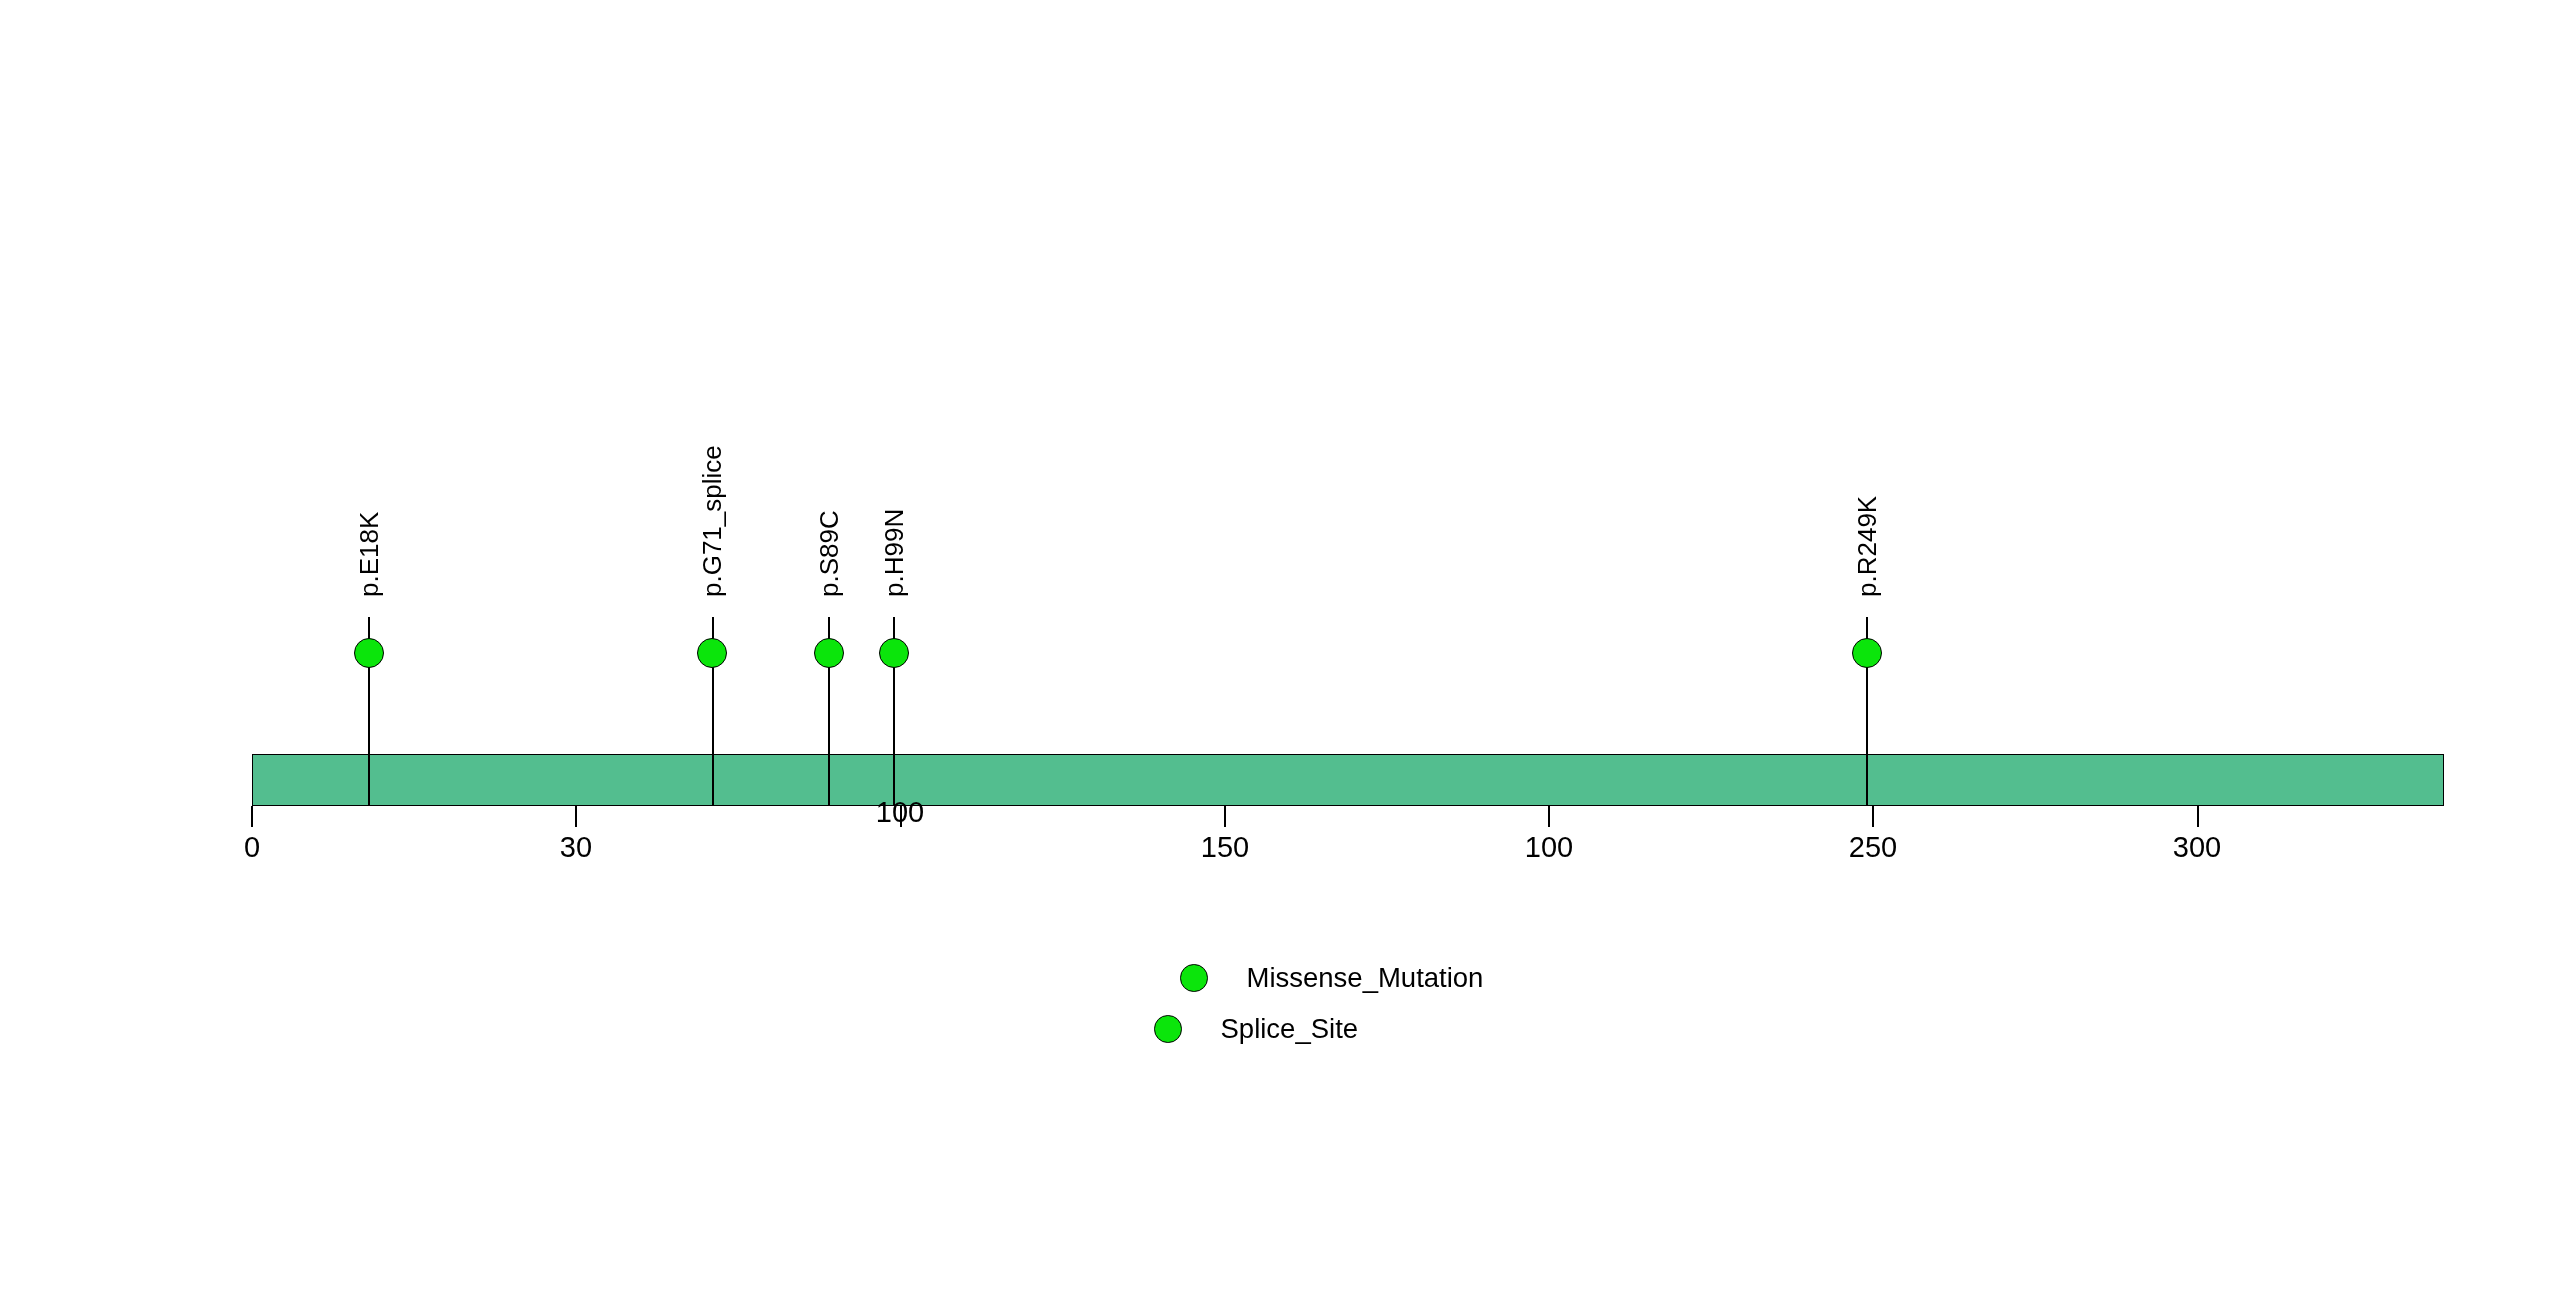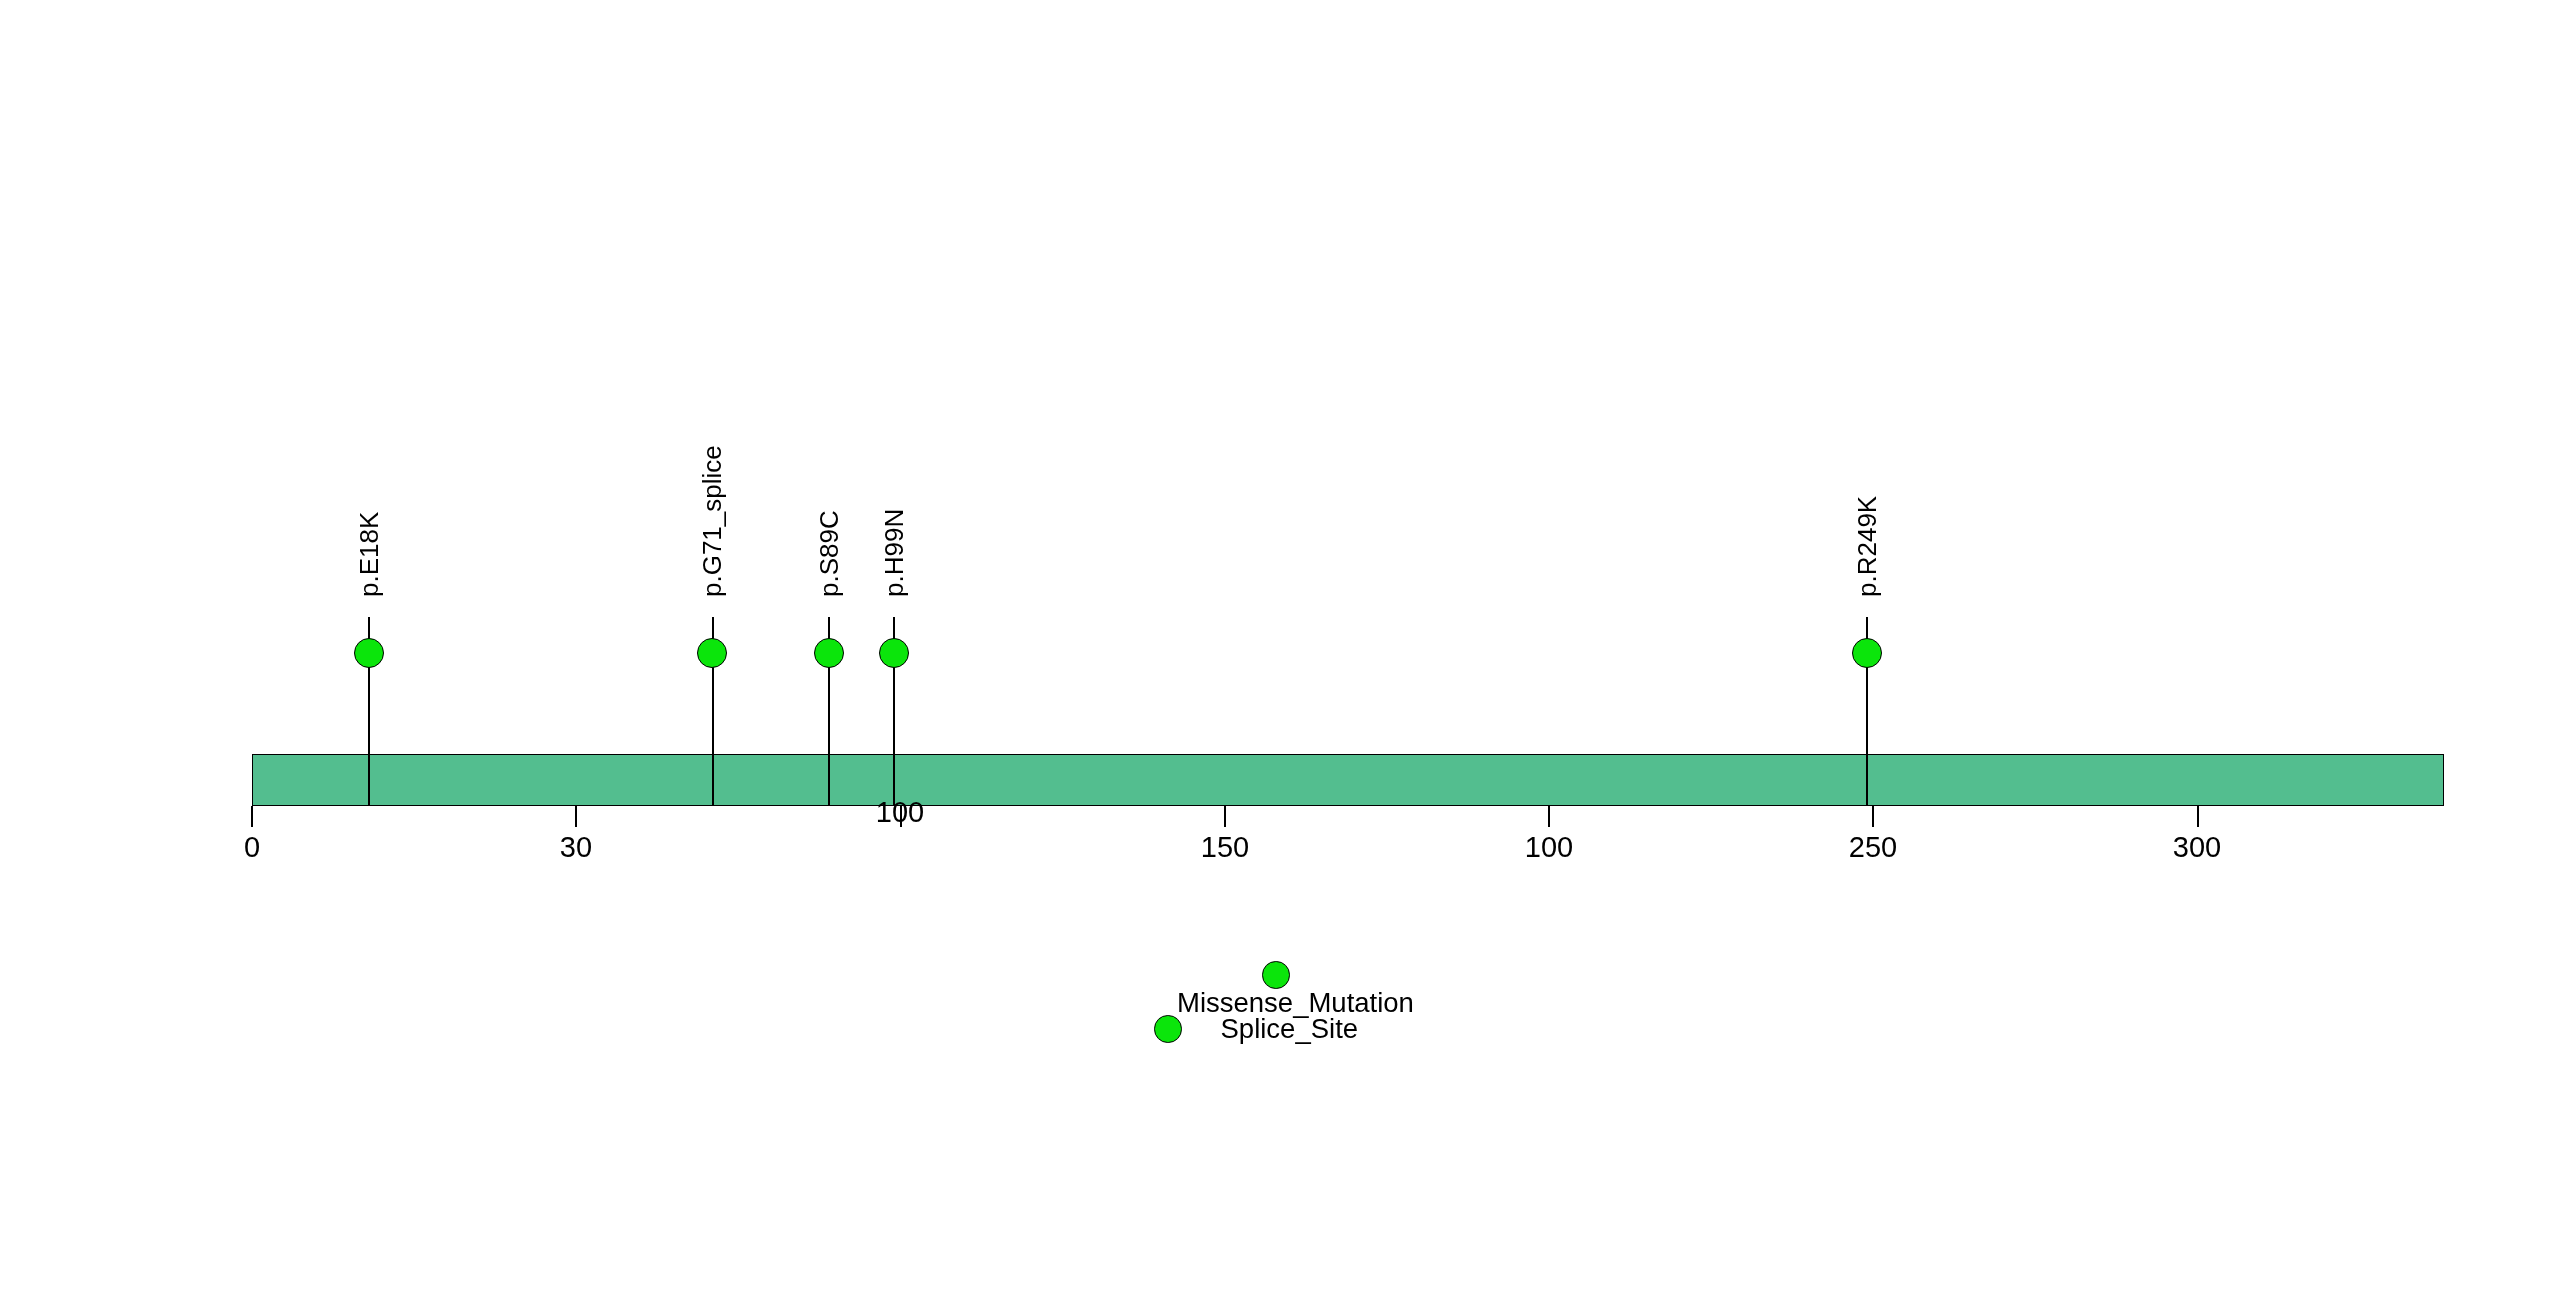--- a/index.html
+++ b/index.html
@@ -107,21 +107,21 @@
       <div class="lollipop-circle" style="left: 814px; top: 638px; width: 30px; height: 30px; background: rgb(11, 229, 11); border-color: rgb(0, 0, 0);"></div>
       <div class="mut-label" style="left: 816px; top: 597px;">p.S89C</div>
       <div class="stem" style="left: 893px; top: 617px; height: 188px;"></div>
       <div class="lollipop-circle" style="left: 879px; top: 638px; width: 30px; height: 30px; background: rgb(11, 229, 11); border-color: rgb(0, 0, 0);"></div>
       <div class="mut-label" style="left: 881px; top: 597px;">p.H99N</div>
       <div class="stem" style="left: 1866px; top: 617px; height: 188px;"></div>
       <div class="lollipop-circle" style="left: 1852px; top: 638px; width: 30px; height: 30px; background: rgb(11, 229, 11); border-color: rgb(0, 0, 0);"></div>
       <div class="mut-label" style="left: 1854px; top: 597px;">p.R249K</div>
     </div>
   <div id="legend">
-      <div class="legend-row" style="left: 1138px; top: 961px; flex-direction: column;">
+      <div class="legend-row" style="left: 1180px; top: 961px;">
         <div class="legend-swatch" style="background: rgb(11, 229, 11);"></div>
         <div class="legend-label">Missense_Mutation</div>
       </div>
       <div class="legend-row" style="left: 1154px; top: 1012px;">
         <div class="legend-swatch" style="background: rgb(11, 229, 11);"></div>
         <div class="legend-label">Splice_Site</div>
       </div>
     </div>
 </div>
 

